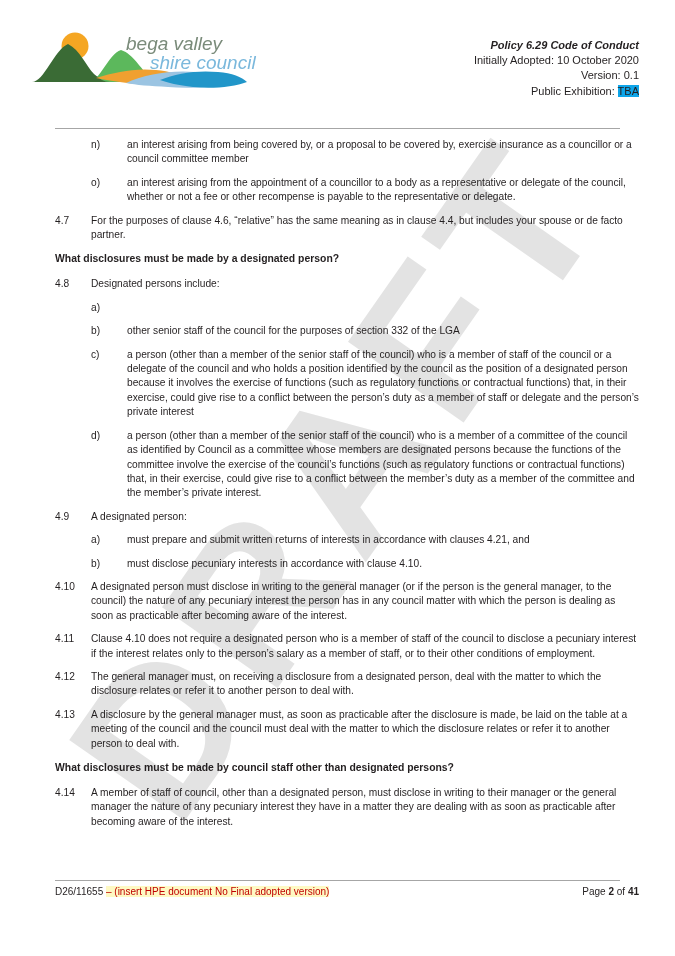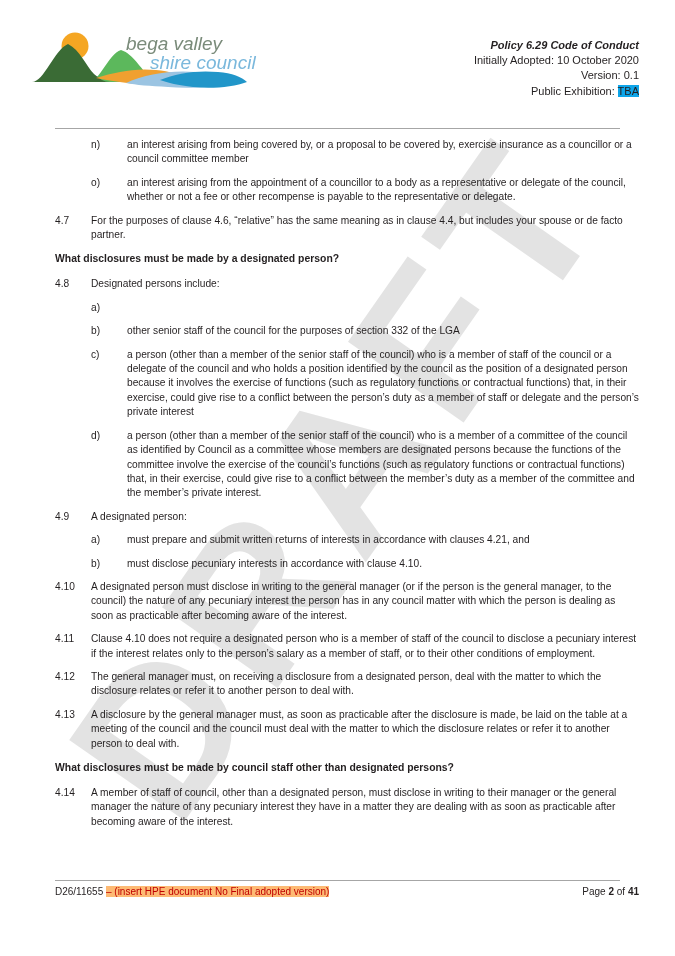--- a/index.html
+++ b/index.html
@@ -155,21 +155,21 @@
     display: flex;
     justify-content: space-between;
     align-items: baseline;
     font-size: 10px;
     z-index: 3;
   }
   #footer-left { white-space: nowrap; }
   #footer-left .doc-id { color: #231f20; }
   #footer-left .doc-note {
     color: #c00000;
-    background: #fdba74;
+    background: #fef9c3;
   }
   #footer-right { white-space: nowrap; color: #231f20; }
   #footer-right b { font-weight: bold; }
 </style>
 </head>
 <body>
 
 <div id="page">
 
   <div id="watermark">

